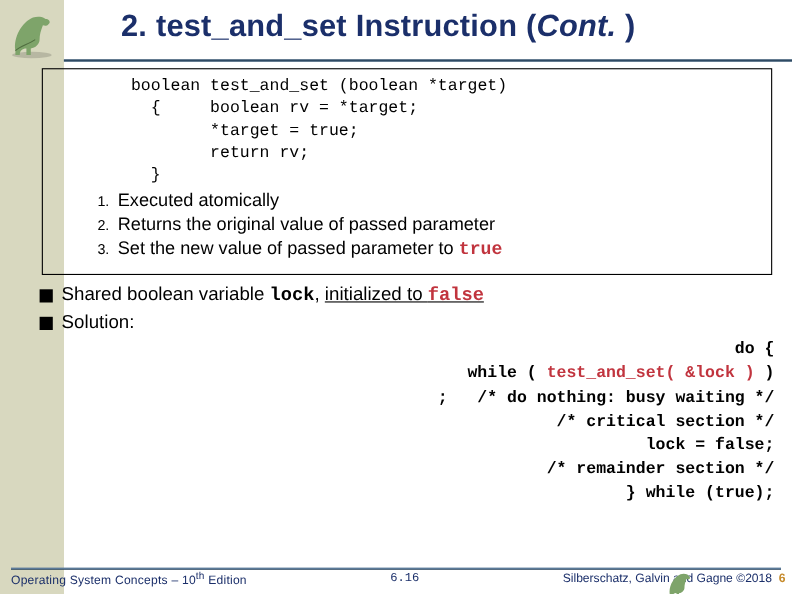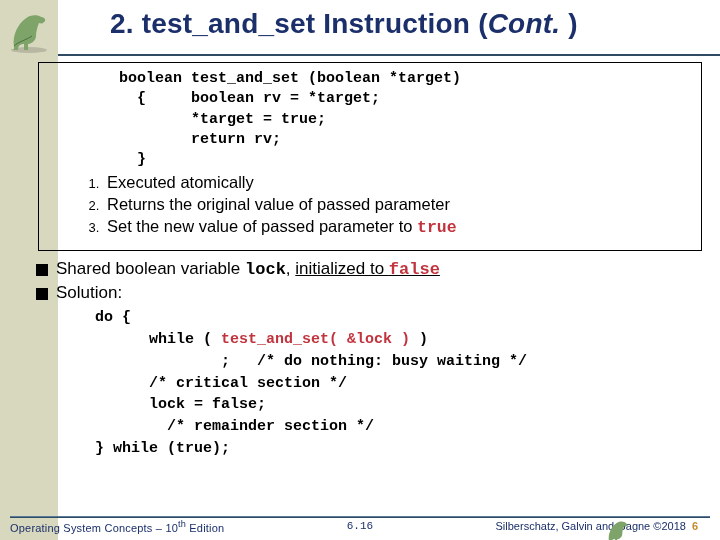--- a/index.html
+++ b/index.html
@@ -31,40 +31,41 @@
   }
   .box {
     border: 1.5px solid #000;
     padding: 6px 10px 10px 10px;
     margin: 2px 2px 8px 2px;
   }
   .bullet { display: flex; align-items: flex-start; gap: 8px; margin: 4px 0 4px 0; }
   .bullet .sq { width: 12px; height: 12px; background: #000; margin-top: 5px; flex: 0 0 auto; }
   .bullet .txt { font-size: 17px; }
   .code {
-    font-family: "Courier New", monospace; font-weight: 700;
+    font-family: "Courier New", monospace; font-weight: 400;
     font-size: 15px; white-space: pre; line-height: 1.35;
     margin-left: 70px;
   }
   .red { color: #c1343e; }
   .olist { margin-left: 54px; margin-top: 2px; }
   .olist li { font-size: 16.5px; margin: 3px 0; padding-left: 4px; }
   .olist li::marker { font-size: 13px; }
   .kw { font-family: "Courier New", monospace; font-weight: 700; color: #c1343e; }
   .kwblack { font-family: "Courier New", monospace; font-weight: 700; }
   .underline { text-decoration: underline; }
   .solution-code {
     font-family: "Courier New", monospace; font-weight: 700;
     font-size: 15px; line-height: 1.45; white-space: pre;
-    margin-left: 59px;
+    margin-left: 108px;
+    text-align: right;
   }
   .footer {
     position: absolute; left: 0; right: 0; bottom: 0; height: 24px;
     display: flex; align-items: center; justify-content: space-between;
-    padding: 0 22px 4px 10px;
+    padding: 0 6px 4px 10px;
     font-size: 11px; color: #1b2f6a;
   }
   .footer .left { letter-spacing: .2px; }
   .footer .mid { color: #1b2f6a; font-family: Liberation Mono, monospace; }
   .footer .right .pg { color: #c68a2a; font-weight: 700; margin-left: 6px; }
   .footer-line {
     position: absolute; left: 10px; right: 10px; bottom: 22px; height: 2px;
     background: linear-gradient(to bottom, #5b7a99 50%, #2f4a63 50%);
   }
   .dino-small {

